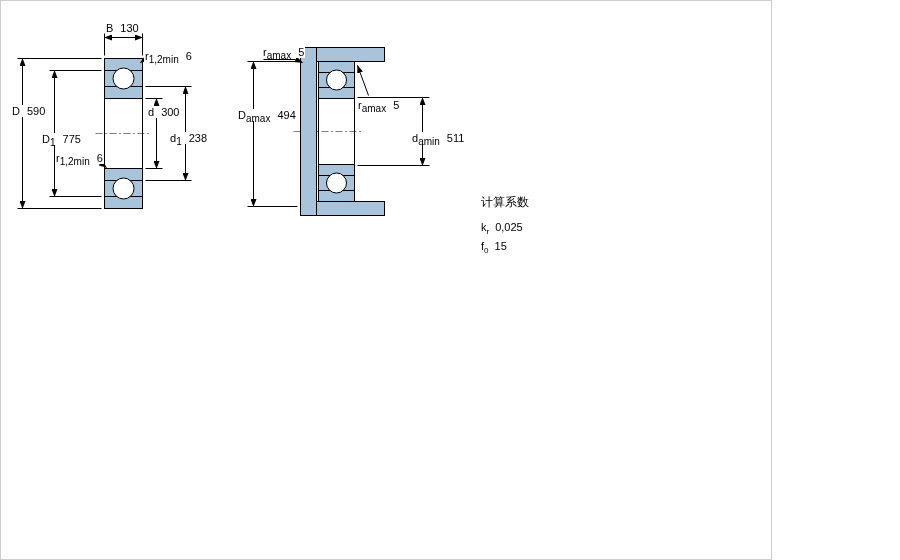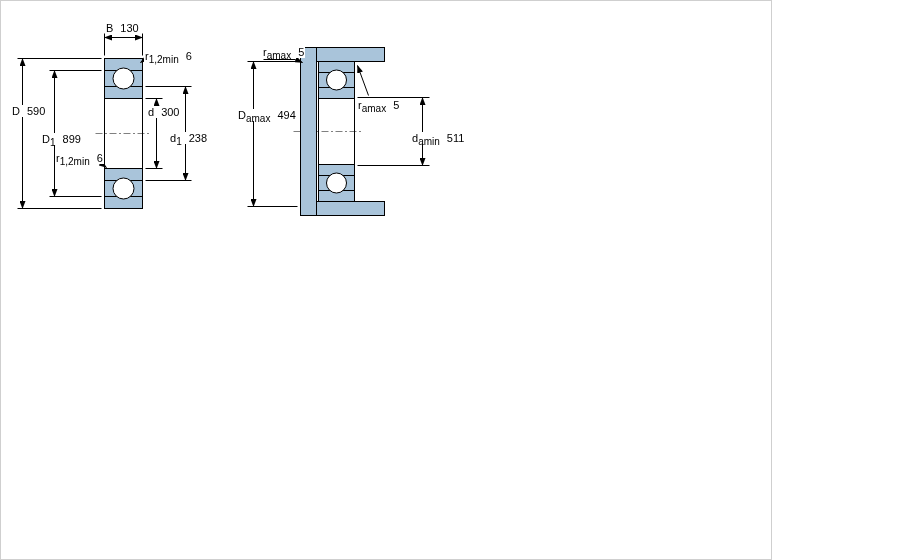--- a/index.html
+++ b/index.html
@@ -137,21 +137,21 @@
 
   <span class="lbl" style="left:143px;top:49px">
     <span>r</span><sub>1,2min</sub><span class="val">6</span>
   </span>
 
   <span class="lbl" style="left:10px;top:104px">
     <span>D</span><sub></sub><span class="val">590</span>
   </span>
 
   <span class="lbl" style="left:40px;top:132px">
-    <span>D</span><sub>1</sub><span class="val">899</span>
+    <span>D</span><sub>1</sub><span class="val">775</span>
   </span>
 
   <span class="lbl" style="left:146px;top:105px">
     <span>d</span><sub></sub><span class="val">300</span>
   </span>
 
   <span class="lbl" style="left:168px;top:131px">
     <span>d</span><sub>1</sub><span class="val">238</span>
   </span>
 
@@ -168,14 +168,23 @@
   </span>
 
   <span class="lbl" style="left:356px;top:98px">
     <span>r</span><sub>amax</sub><span class="val">5</span>
   </span>
 
   <span class="lbl" style="left:410px;top:131px">
     <span>d</span><sub>amin</sub><span class="val">511</span>
   </span>
 
+  <div class="factors" style="left:480px;top:193px">
+    <div class="f-title">计算系数</div>
+    <div class="f-row">
+      <span>k</span><sub>r</sub><span class="val">0,025</span>
+    </div>
+    <div class="f-row">
+      <span>f</span><sub>0</sub><span class="val">15</span>
+    </div>
+  </div>
 
 </div>
 
 </body></html>

